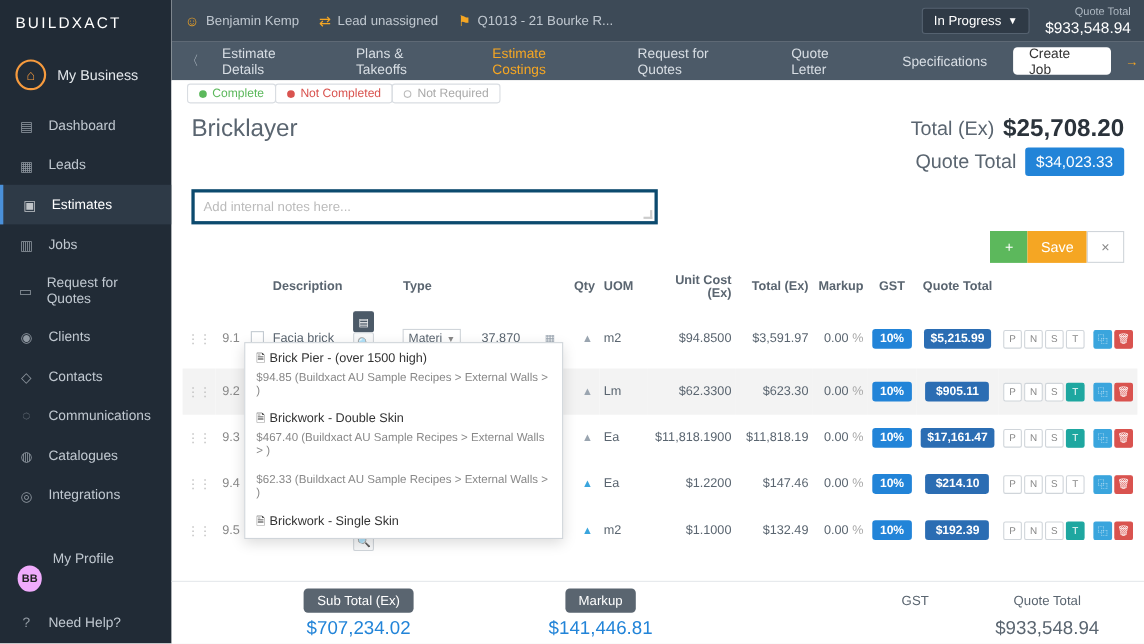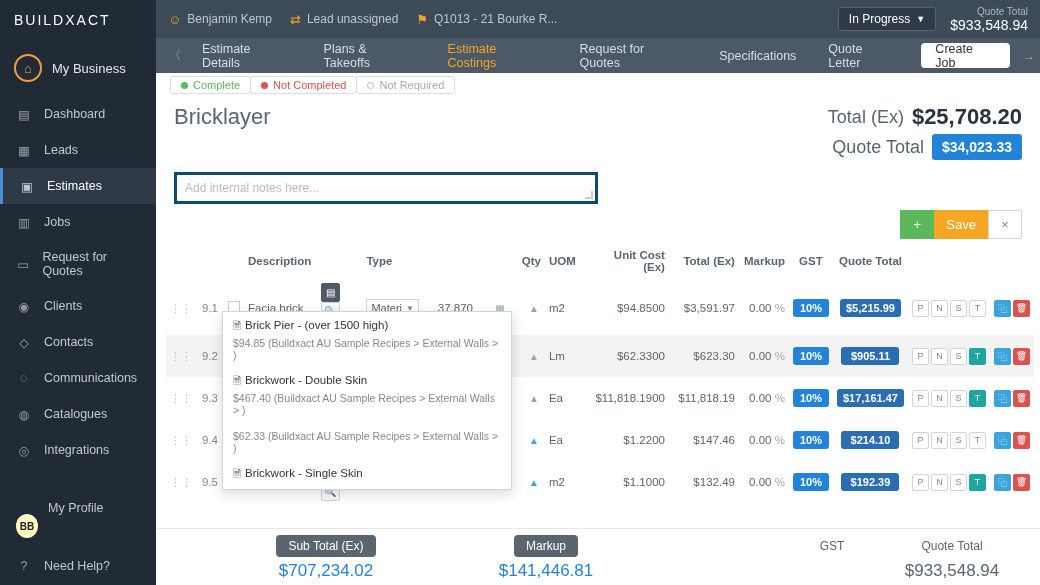--- a/index.html
+++ b/index.html
@@ -10,21 +10,21 @@
 
 .sidebar { width: 156px; background: #212b36; color: #c0c8d0; display: flex; flex-direction: column; }
 .sidebar-logo { padding: 12px 14px; font-size: 14px; letter-spacing: 2px; color: #fff; display:flex; }
 .sidebar-mybiz { display:flex; align-items:center; padding: 14px 14px; font-size:13px; color:#e4e8ec;}
 .sidebar-mybiz .circ{ width:28px;height:28px;border-radius:50%;border:2px solid #f79b3e;margin-right:10px;display:flex;align-items:center;justify-content:center;font-size:13px;color:#f79b3e;}
 .sideitem { display:flex; align-items:center; padding: 10px 16px; font-size:12.5px; cursor:pointer; color:#c0c8d0;}
 .sideitem.active{ background:#2e3a47; border-left:3px solid #4a90d9; color:#fff;}
 .sideitem .ico{ width:16px; height:16px; margin-right:12px; opacity:.7; display:inline-flex;align-items:center;justify-content:center;}
 .sideitem .badge{ margin-left:auto; background:#f5a623; color:#222; border-radius:10px; padding:1px 7px; font-size:10px;font-weight:600;}
 .sidebar-bottom{ margin-top:auto; }
-.avatar{ width:22px;height:24px;border-radius:50%;background:#fef9c3;color:#222;font-size:10px;font-weight:700;display:flex;align-items:center;justify-content:center;margin-right:10px;margin-top:36px;}
+.avatar{ width:22px;height:24px;border-radius:50%;background:#f0abfc;color:#222;font-size:10px;font-weight:700;display:flex;align-items:center;justify-content:center;margin-right:10px;margin-top:36px;}
 
 
 .main { flex:1; display:flex; flex-direction:column; background:#fff; }
 
 
 .topbar { background:#3d4a57; color:#d8dee4; height:38px; display:flex; align-items:center; padding:0 12px; font-size:12px;}
 .topbar .tb-item{ display:flex; align-items:center; margin-right:18px; color:#c0c8d0;}
 .topbar .tb-item .ti{ margin-right:6px; color:#f5a623; font-size:13px;}
 .topbar .status-btn{ margin-left:auto; background:#2f3a46; border:1px solid #556270; color:#fff; padding:4px 10px; border-radius:3px; display:flex;align-items:center; cursor:pointer; font-size:12px;}
 .topbar .status-btn .caret{margin-left:6px;font-size:9px;}
@@ -49,21 +49,21 @@
 .chip.gray{ color:#aaa;} .chip.gray .dot{border:1px solid #bbb;}
 
 
 .hdr{ padding:4px 18px 6px; display:flex; align-items:flex-start;}
 .hdr h1{ font-size:22px; font-weight:400; color:#5a6570;}
 .hdr .rcol{ margin-left:auto; text-align:right;}
 .hdr .rline{ display:flex; align-items:center; justify-content:flex-end; margin-bottom:4px; color:#5a6570;}
 .hdr .rline .lab{ font-size:18px; margin-right:8px;}
 .hdr .rline .big{ font-size:22px; font-weight:600; color:#2b333b;}
 .hdr .rline input{ width:60px; border:1px solid #d0d5da; padding:4px; text-align:right; font-size:12px;}
-.hdr .rline .bluebad{ background:#2284d8; color:#fff; padding:5px 10px; border-radius:3px; font-size:14px; font-weight:700;}
+.hdr .rline .bluebad{ background:#2284d8; color:#fff; padding:5px 10px; border-radius:3px; font-size:14px; font-weight:400;}
 
 .notes{ margin:2px 18px 6px; border:3px solid #0c4a6e; min-height:30px; padding:6px 8px; font-size:12px; color:#bbb; position:relative; width:424px;}
 .notes::after{content:"";position:absolute;right:2px;bottom:2px;border-right:2px solid #ccc;border-bottom:2px solid #ccc;width:6px;height:6px;}
 
 .actions{ display:flex; justify-content:flex-end; padding:0 18px 6px; gap:0;}
 .actions .btn{ padding:6px 12px; font-size:13px; color:#fff; cursor:pointer; border:none;}
 .actions .add{ background:#5cb85c; width:34px; display:flex;align-items:center;justify-content:center;}
 .actions .save{ background:#f5a623;}
 .actions .close{ background:#fff; border:1px solid #d0d5da; color:#888; width:34px;display:flex;align-items:center;justify-content:center;}
 
@@ -211,22 +211,22 @@
       </div>
     </div>
 
     <div class="tabs">
       <div class="arrow">〈</div>
       <div id="tabrow" style="display:flex;">
           <div class="tab">Estimate Details</div>
           <div class="tab">Plans &amp; Takeoffs</div>
           <div class="tab active">Estimate Costings</div>
           <div class="tab">Request for Quotes</div>
+          <div class="tab">Quote Letter</div>
           <div class="tab">Specifications</div>
-          <div class="tab">Quote Letter</div>
           <div class="tab cta">Create Job</div>
         </div>
       <div class="arrow right">→</div>
     </div>
 
     <div class="chips">
       <div class="chip green">
           <span class="dot"></span>
           <span>Complete</span>
         </div>

